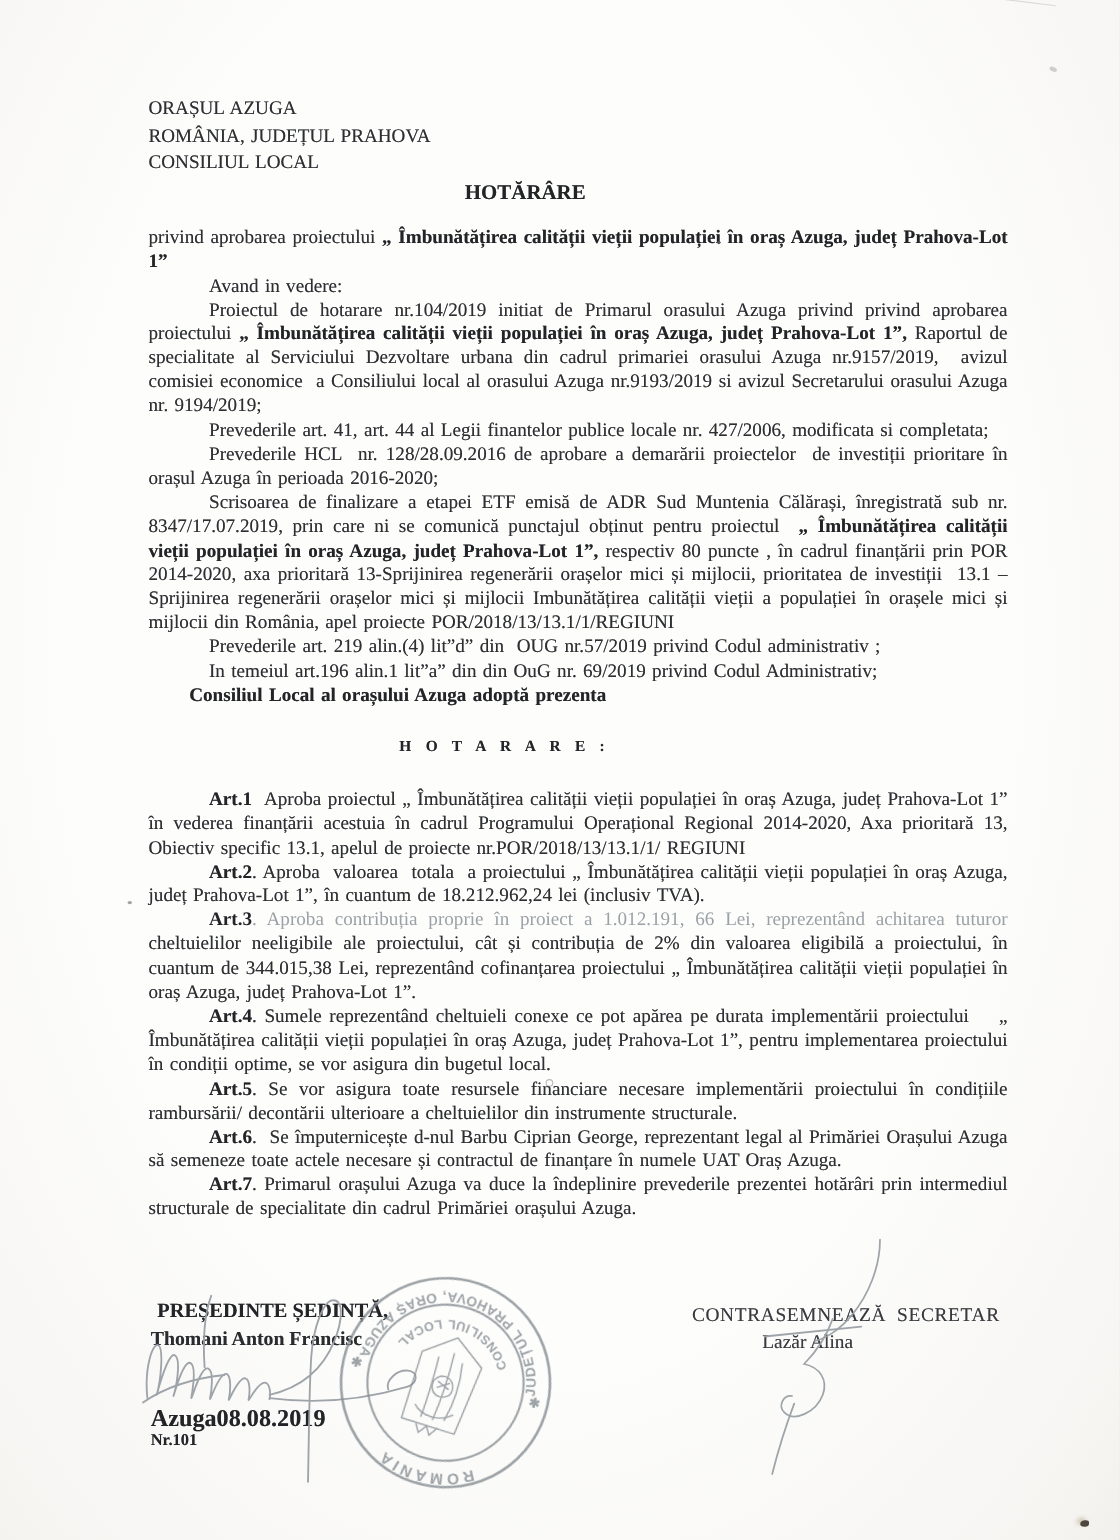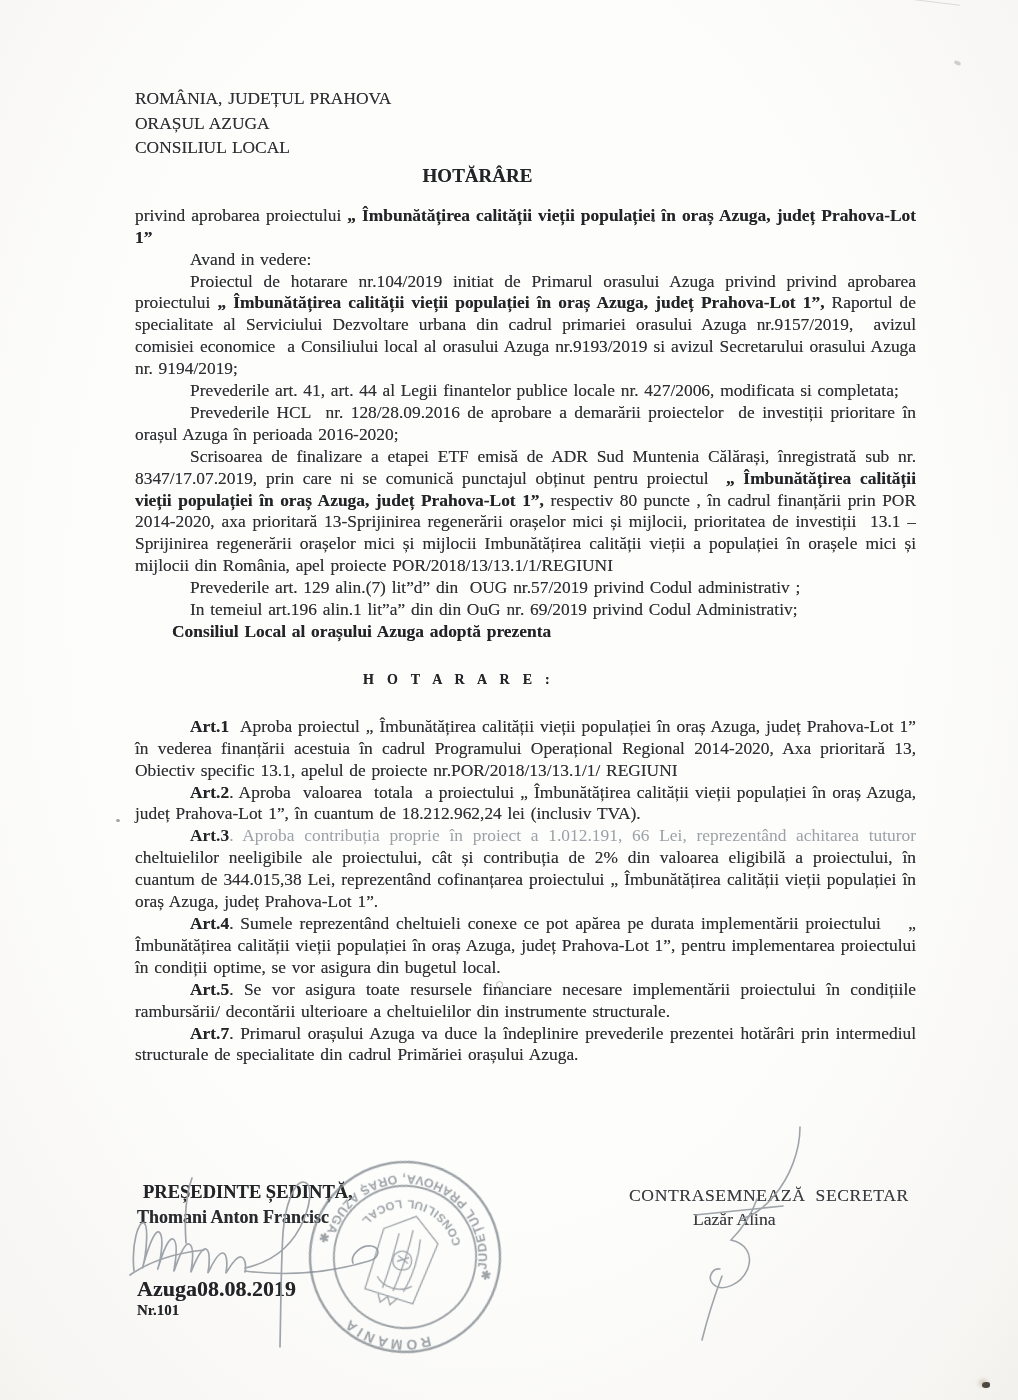--- a/index.html
+++ b/index.html
@@ -48,52 +48,53 @@
   .artifact { position:absolute; pointer-events:none; }
 </style>
 </head>
 <body>
 
 <div class="page">
 
   <div class="content">
 
     <div class="hdr">
+      <p>ORAȘUL AZUGA</p>
       <p>ROMÂNIA, JUDEȚUL PRAHOVA</p>
-      <p>ORAȘUL AZUGA</p>
       <p>CONSILIUL LOCAL</p>
     </div>
 
     <p class="title">HOTĂRÂRE</p>
 
     <p class="subtitle"><span>privind aprobarea proiectului </span><b>„ Îmbunătățirea calității vieții populației în oraș Azuga, județ Prahova-Lot 1”</b></p>
 
     <p class="ind intro">Avand in vedere:</p>
 
     <p class="ind"><span>Proiectul de hotarare nr.104/2019 initiat de Primarul orasului Azuga privind privind aprobarea proiectului </span><b>„ Îmbunătățirea calității vieții populației în oraș Azuga, județ Prahova-Lot 1”,</b><span> Raportul de specialitate al Serviciului Dezvoltare urbana din cadrul primariei orasului Azuga nr.9157/2019,  avizul comisiei economice  a Consiliului local al orasului Azuga nr.9193/2019 si avizul Secretarului orasului Azuga nr. 9194/2019;</span></p>
 
     <p class="ind">Prevederile art. 41, art. 44 al Legii finantelor publice locale nr. 427/2006, modificata si completata;</p>
 
     <p class="ind">Prevederile HCL  nr. 128/28.09.2016 de aprobare a demarării proiectelor  de investiții prioritare în orașul Azuga în perioada 2016-2020;</p>
 
     <p class="ind"><span>Scrisoarea de finalizare a etapei ETF emisă de ADR Sud Muntenia Călărași, înregistrată sub nr. 8347/17.07.2019, prin care ni se comunică punctajul obținut pentru proiectul  </span><b>„ Îmbunătățirea calității vieții populației în oraș Azuga, județ Prahova-Lot 1”,</b><span> respectiv 80 puncte , în cadrul finanțării prin POR 2014-2020, axa prioritară 13-Sprijinirea regenerării orașelor mici și mijlocii, prioritatea de investiții  13.1 – Sprijinirea regenerării orașelor mici și mijlocii Imbunătățirea calității vieții a populației în orașele mici și mijlocii din România, apel proiecte POR/2018/13/13.1/1/REGIUNI</span></p>
 
-    <p class="ind">Prevederile art. 129 alin.(7) lit”d” din  OUG nr.57/2019 privind Codul administrativ ;</p>
+    <p class="ind">Prevederile art. 219 alin.(4) lit”d” din  OUG nr.57/2019 privind Codul administrativ ;</p>
 
     <p class="ind">In temeiul art.196 alin.1 lit”a” din din OuG nr. 69/2019 privind Codul Administrativ;</p>
 
     <p class="ind37">Consiliul Local al orașului Azuga adoptă prezenta</p>
 
     <p class="hot">H O T A R A R E :</p>
 
     <p class="ind"><b>Art.1</b><span>  Aproba proiectul „ Îmbunătățirea calității vieții populației în oraș Azuga, județ Prahova-Lot 1”  în vederea finanțării acestuia în cadrul Programului Operațional Regional 2014-2020, Axa prioritară 13, Obiectiv specific 13.1, apelul de proiecte nr.POR/2018/13/13.1/1/ REGIUNI</span></p>
     <p class="ind"><b>Art.2</b><span>. Aproba  valoarea  totala  a proiectului „ Îmbunătățirea calității vieții populației în oraș Azuga, județ Prahova-Lot 1”, în cuantum de 18.212.962,24 lei (inclusiv TVA).</span></p>
     <p class="ind art3"><b>Art.3</b><span>. Aproba contribuția proprie în proiect a 1.012.191, 66 Lei, reprezentând achitarea tuturor cheltuielilor neeligibile ale proiectului, cât și contribuția de 2% din valoarea eligibilă a proiectului, în cuantum de 344.015,38 Lei, reprezentând cofinanțarea proiectului „ Îmbunătățirea calității vieții populației în oraș Azuga, județ Prahova-Lot 1”.</span></p>
     <p class="ind"><b>Art.4</b><span>. Sumele reprezentând cheltuieli conexe ce pot apărea pe durata implementării proiectului    „ Îmbunătățirea calității vieții populației în oraș Azuga, județ Prahova-Lot 1”, pentru implementarea proiectului în condiții optime, se vor asigura din bugetul local.</span></p>
     <p class="ind"><b>Art.5</b><span>. Se vor asigura toate resursele financiare necesare implementării proiectului în condițiile rambursării/ decontării ulterioare a cheltuielilor din instrumente structurale.</span></p>
+    <p class="ind"><b>Art.6</b><span>.  Se împuternicește d-nul Barbu Ciprian George, reprezentant legal al Primăriei Orașului Azuga să semeneze toate actele necesare și contractul de finanțare în numele UAT Oraș Azuga.</span></p>
     <p class="ind"><b>Art.7</b><span>. Primarul orașului Azuga va duce la îndeplinire prevederile prezentei hotărâri prin intermediul structurale de specialitate din cadrul Primăriei orașului Azuga.</span></p>
 
   </div>
 
   <div class="sig sig-left-title">PREȘEDINTE ȘEDINȚĂ,</div>
   <div class="sig sig-left-name">Thomani Anton Francisc</div>
   <div class="sig sig-left-date">Azuga08.08.2019</div>
   <div class="sig sig-left-number">Nr.101</div>
   <div class="sig sig-right-title">CONTRASEMNEAZĂ  SECRETAR</div>
   <div class="sig sig-right-name">Lazăr Alina</div>

